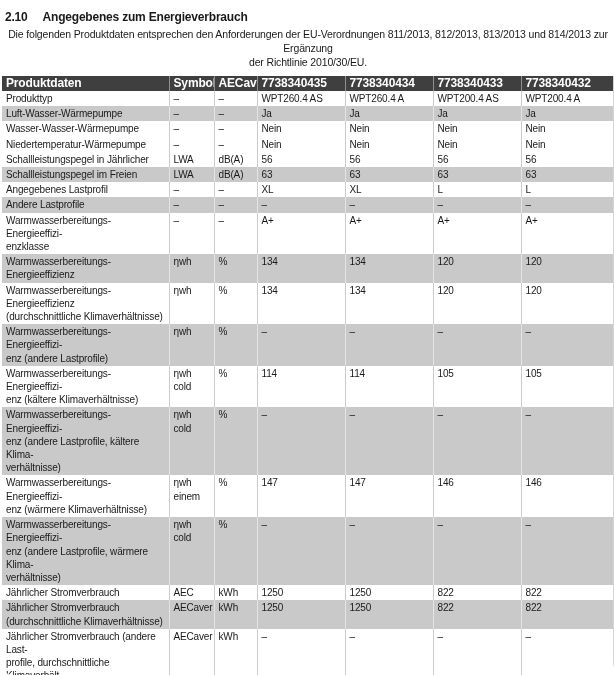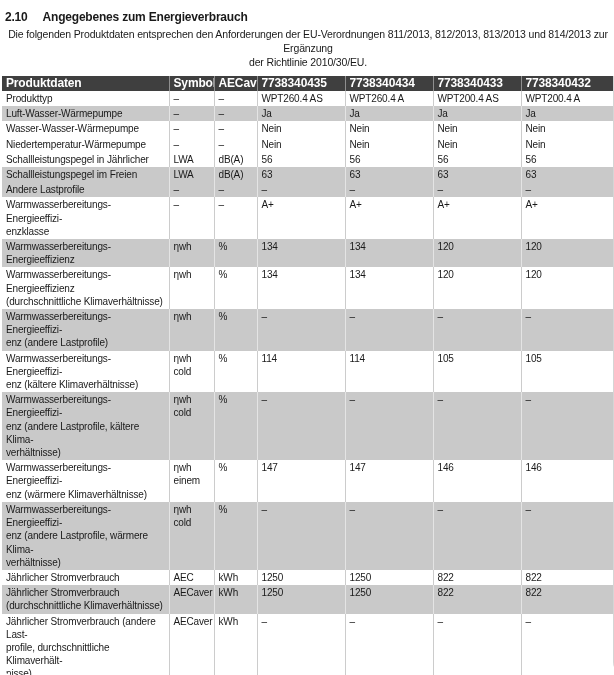--- a/index.html
+++ b/index.html
@@ -152,20 +152,29 @@
         </tr>
         <tr class="alt">
           <td>Schallleistungspegel im Freien</td>
           <td>LWA</td>
           <td>dB(A)</td>
           <td>63</td>
           <td>63</td>
           <td>63</td>
           <td>63</td>
         </tr>
+        <tr>
+          <td>Angegebenes Lastprofil</td>
+          <td>–</td>
+          <td>–</td>
+          <td>XL</td>
+          <td>XL</td>
+          <td>L</td>
+          <td>L</td>
+        </tr>
         <tr class="alt">
           <td>Andere Lastprofile</td>
           <td>–</td>
           <td>–</td>
           <td>–</td>
           <td>–</td>
           <td>–</td>
           <td>–</td>
         </tr>
         <tr>

